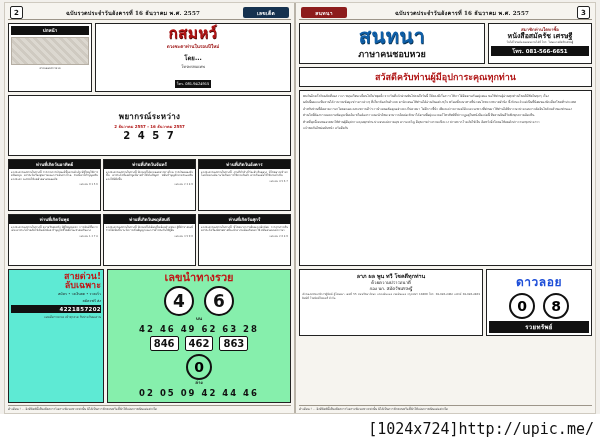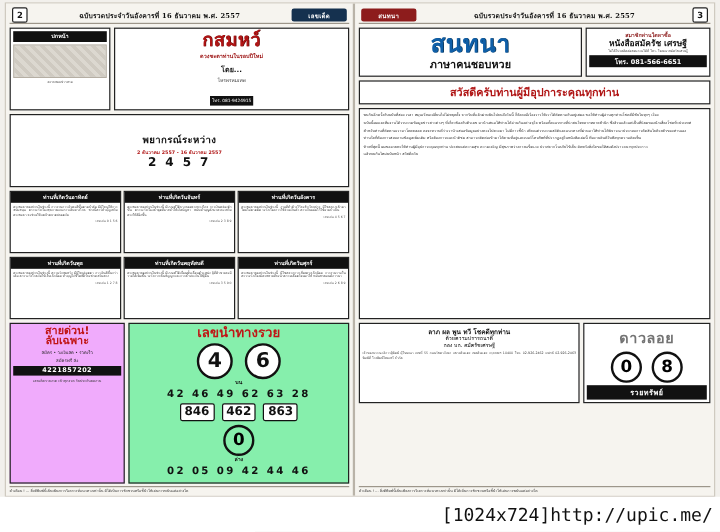--- a/index.html
+++ b/index.html
@@ -92,22 +92,22 @@
   .cellhead{
     background:#111;color:#fff;text-align:center;font-size:4.4px;font-weight:bold;
     padding:1px 0;margin:-2px -2px 2px -2px;
   }
   .celltxt{font-size:2.7px;line-height:1.25;color:#333;text-align:justify;}
   .cellfoot{font-size:2.6px;color:#555;text-align:right;margin-top:1px;}
 
   
   .luckywrap{display:flex;gap:3px;margin-top:3px;}
   .adbox{
-    width:96px;border:1px solid #222;background:#f0abfc;box-sizing:border-box;
-    text-align:center;padding:2px;
+    width:96px;border:1px solid #222;background:#5eead4;box-sizing:border-box;
+    text-align:right;padding:2px;
   }
   .adred{font-size:9px;font-weight:bold;color:#c01616;line-height:1;}
   .adblack{
     background:#111;color:#fff;font-size:7px;font-weight:bold;padding:2px 0;
     margin:2px 0;
   }
   .adline{font-size:3.6px;color:#222;margin:1px 0;}
   .adphone{
     background:#111;color:#fff;font-size:5.4px;font-weight:bold;padding:1px 0;
     letter-spacing:.4px;
@@ -174,21 +174,21 @@
   .rbottom{display:flex;gap:3px;margin-top:3px;}
   .rbl{
     flex:1;border:1px solid #222;background:#fff;padding:2px;box-sizing:border-box;
     text-align:center;
   }
   .rblhead{font-size:5.4px;font-weight:bold;color:#111;}
   .rbr{
     width:106px;border:1px solid #222;background:#fff;padding:2px;
     box-sizing:border-box;text-align:center;
   }
-  .dlname{font-size:12px;font-weight:bold;color:#737373;letter-spacing:.5px;}
+  .dlname{font-size:12px;font-weight:bold;color:#1d4ed8;letter-spacing:.5px;}
   .dlnums{display:flex;justify-content:center;gap:8px;margin:2px 0;}
   .dlnum{
     width:22px;height:22px;border:2px solid #111;border-radius:50%;
     display:flex;align-items:center;justify-content:center;
     font-size:14px;font-weight:bold;
   }
   .dlfoot{
     background:#111;color:#fff;font-size:6px;font-weight:bold;padding:1px 0;
     letter-spacing:.4px;
   }

